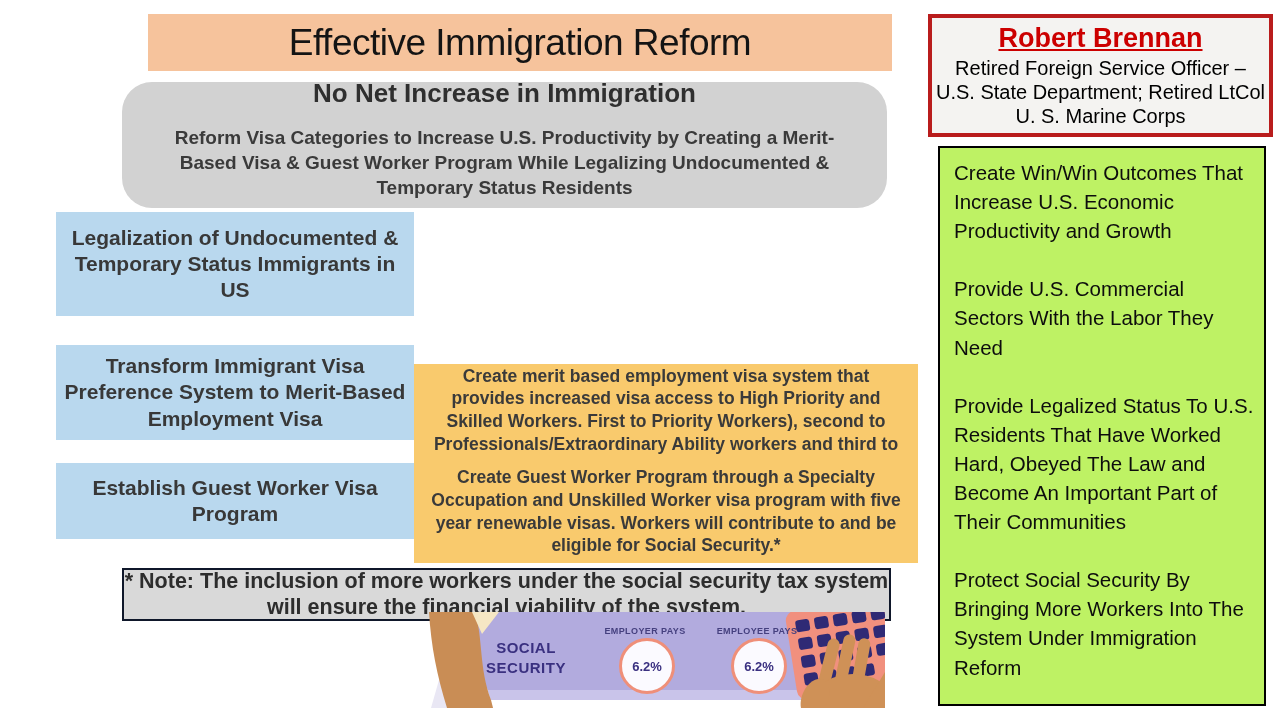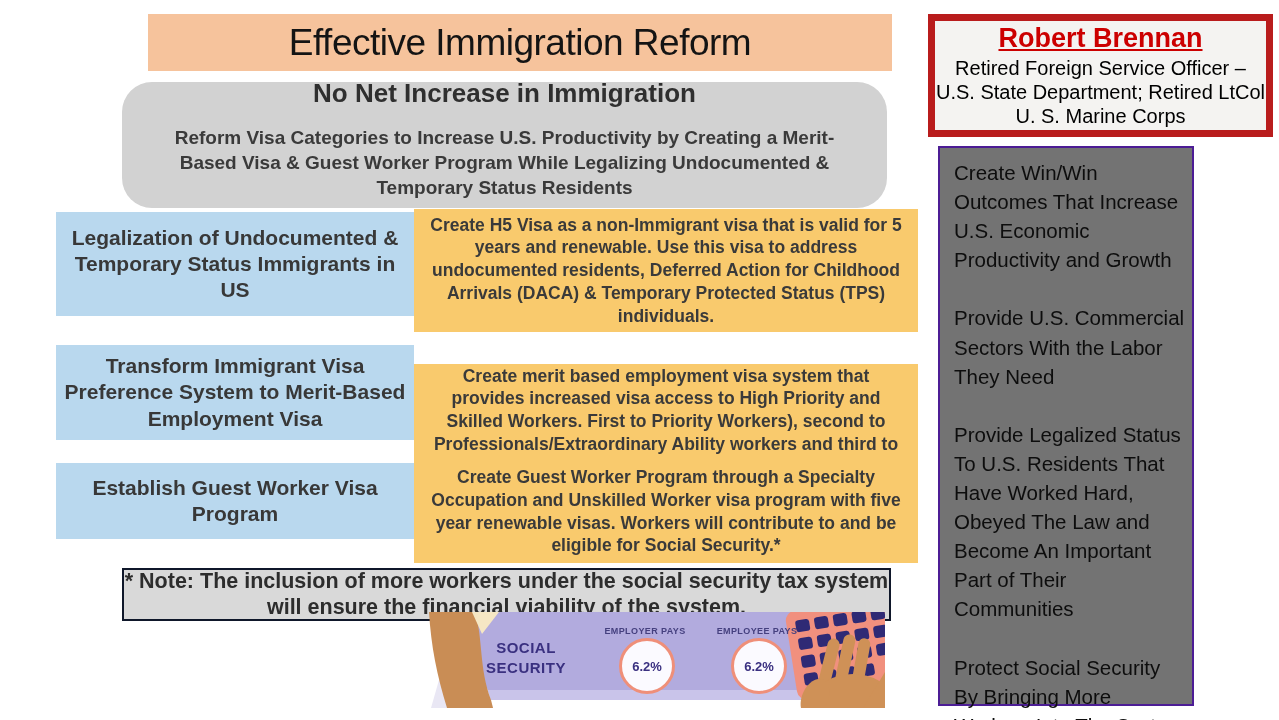--- a/index.html
+++ b/index.html
@@ -49,49 +49,46 @@
   .pay-label.employer{left:168px;}
   .pay-label.employee{left:280px;}
   .pay-circle{position:absolute;top:26px;width:50px;height:50px;border-radius:50%;
     background:#fbfaff;border:3px solid #ef8f79;display:flex;align-items:center;justify-content:center;
     font-size:13px;font-weight:bold;color:#3a3080;}
   .pay-circle.employer{left:194px;}
   .pay-circle.employee{left:306px;}
 
   
   .profile-card{position:absolute;left:928px;top:14px;width:345px;height:123px;
-    background:#f4f3f1;border:7px solid #b91c1c;box-sizing:border-box;
+    background:#f4f3f1;border:4px solid #b91c1c;box-sizing:border-box;
     display:flex;flex-direction:column;align-items:center;justify-content:center;text-align:center;}
   .profile-card .p-name{font-size:27px;font-weight:600;color:#cc0000;text-decoration:underline;margin:0;}
   .profile-card .p-title{font-size:20px;color:#000;line-height:1.2;margin:2px 0 0 0;max-width:330px;}
 
-  .outcomes-box{position:absolute;left:938px;top:146px;width:256px;height:560px;
-    background:#737373;border:2px solid #4c1d95;box-sizing:border-box;
+  .outcomes-box{position:absolute;left:938px;top:146px;width:328px;height:560px;
+    background:#bef264;border:2px solid #000000;box-sizing:border-box;
     padding:10px 6px 0 14px;}
   .outcomes-box p{margin:0 0 29px 0;font-size:20.5px;color:#0d0d0d;line-height:1.42;}
 </style>
 </head>
 <body>
 
 <div class="slide">
 
   <div class="title-banner">
     <h1>Effective Immigration Reform</h1>
   </div>
 
   <div class="header-box">
     <div class="hb-title">No Net Increase in Immigration</div>
     <p class="hb-body">Reform Visa Categories to Increase U.S. Productivity by Creating a Merit-Based Visa &amp; Guest Worker Program While Legalizing Undocumented &amp; Temporary Status Residents</p>
   </div>
 
   <div class="blue-box blue-1">
     <span>Legalization of Undocumented &amp; Temporary Status Immigrants in US</span>
-  </div>
-  <div class="orange-box orange-1">
-    <span>Create H5 Visa as a non-Immigrant visa that is valid for 5 years and renewable.  Use this visa to address undocumented residents, Deferred Action for Childhood Arrivals (DACA) &amp; Temporary Protected Status (TPS) individuals.</span>
   </div>
 
   <div class="blue-box blue-2">
     <span>Transform Immigrant Visa Preference System to Merit-Based Employment Visa</span>
   </div>
   <div class="orange-box orange-2">
     <span>Create merit based employment visa system that provides increased visa access to  High Priority and Skilled Workers.  First to Priority Workers), second to Professionals/Extraordinary Ability workers and third to Skilled Workers.</span>
   </div>
 
   <div class="blue-box blue-3">

